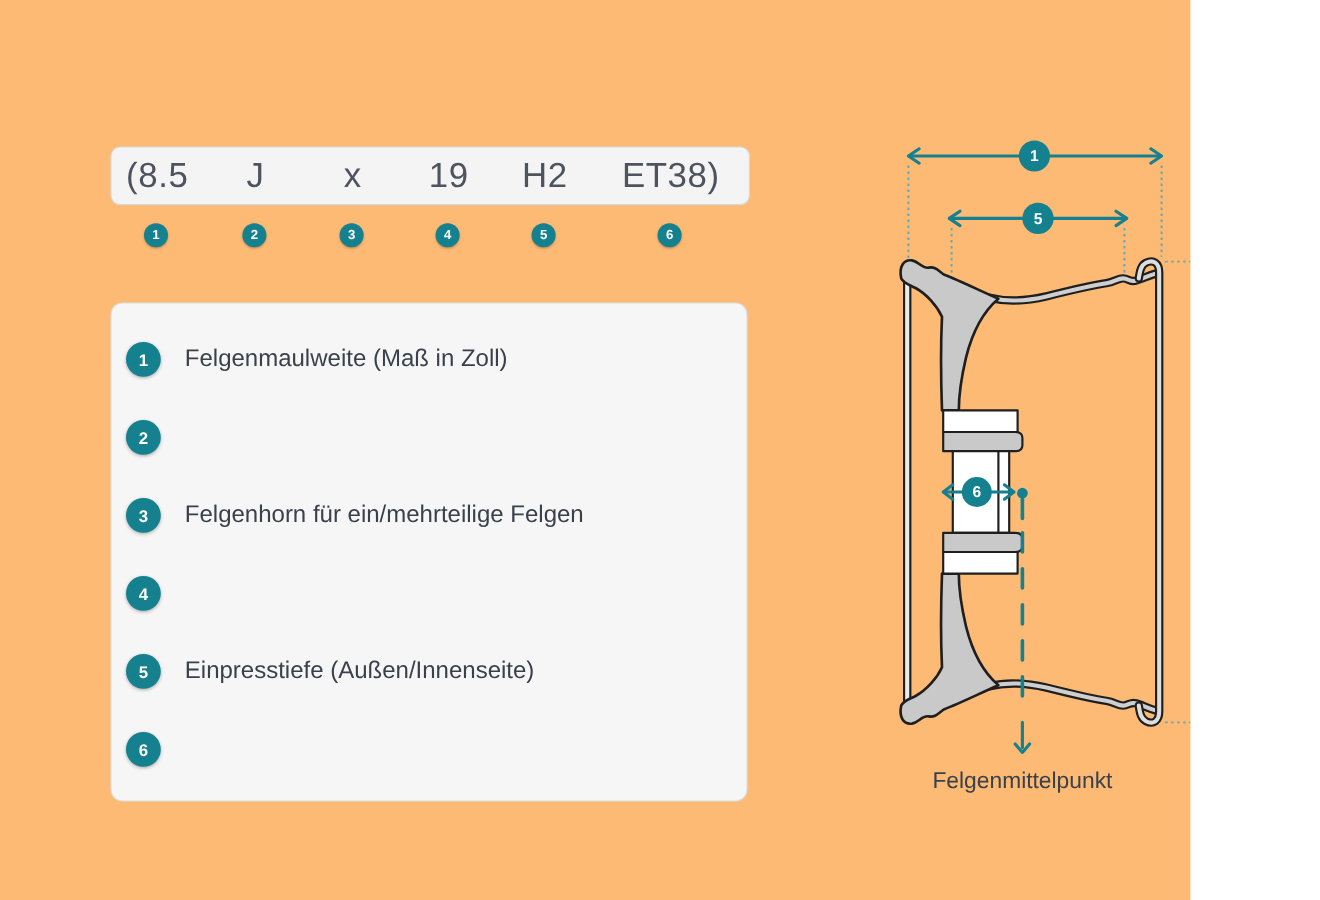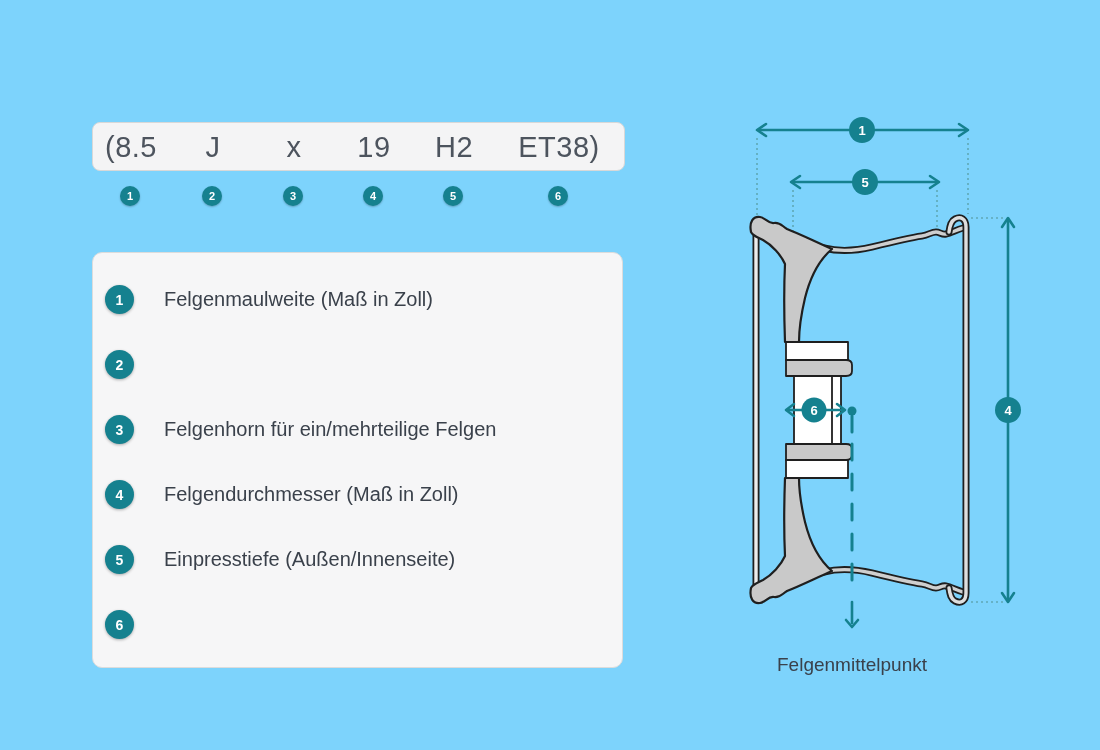--- a/index.html
+++ b/index.html
@@ -1,17 +1,17 @@
 <!DOCTYPE html>
 <html><head>
 <meta charset="utf-8">
 <style>
   html,body{margin:0;padding:0;background:#fff;}
   body{font-family:"Liberation Sans", sans-serif; -webkit-font-smoothing:antialiased;}
-  .stage{position:relative;width:1100px;height:750px;background:#7dd3fc;overflow:hidden;}
+  .stage{position:relative;width:992px;height:750px;background:#fdba74;overflow:hidden;}
 
   
   .formula-box{
     position:absolute;left:92px;top:122px;width:531px;height:47px;
     background:#f4f4f5;border:1px solid #d8d8d8;border-radius:8px;
   }
   .token{
     position:absolute;top:50%;transform:translate(-50%,-50%);
     font-size:29px;color:#4d545e;letter-spacing:.5px;white-space:nowrap;
   }
@@ -28,27 +28,27 @@
     position:absolute;left:92px;top:252px;width:531px;height:416px;
     background:#f6f6f7;border:1px solid #dcdcdc;border-radius:10px;
     box-sizing:border-box;padding:14px 0 0 12px;
   }
   .legend-item{display:flex;align-items:center;height:65px;}
   .legend-badge{
     flex:0 0 auto;width:29px;height:29px;border-radius:50%;background:#15818F;color:#fff;
     font-size:14px;font-weight:bold;display:flex;align-items:center;justify-content:center;
     box-shadow:0 1px 3px rgba(0,0,0,.3);
   }
-  .legend-label{margin-left:30px;font-size:20px;color:#3a414b;text-align:center;}
+  .legend-label{margin-left:20px;font-size:20px;color:#3a414b;text-align:center;}
 
   
   .diagram{position:absolute;left:700px;top:80px;width:380px;height:620px;}
   .caption{
     position:absolute;left:852px;top:641px;transform:translateX(-50%);
-    font-size:19px;color:#3a414b;white-space:nowrap;margin-top:13px;
+    font-size:19px;color:#3a414b;white-space:nowrap;
   }
   svg text.dim-num{font-family:"Liberation Sans",sans-serif;font-size:13px;font-weight:bold;fill:#ffffff;}
 </style>
 </head>
 <body>
 
 <div class="stage">
 
   <div class="formula-box">
     <span class="token" style="left:38px">(8.5</span>
@@ -74,21 +74,20 @@
     </div>
     <div class="legend-item">
       <span class="legend-badge">2</span>
     </div>
     <div class="legend-item">
       <span class="legend-badge">3</span>
       <span class="legend-label">Felgenhorn für ein/mehrteilige Felgen</span>
     </div>
     <div class="legend-item">
       <span class="legend-badge">4</span>
-      <span class="legend-label">Felgendurchmesser (Maß in Zoll)</span>
     </div>
     <div class="legend-item">
       <span class="legend-badge">5</span>
       <span class="legend-label">Einpresstiefe (Außen/Innenseite)</span>
     </div>
     <div class="legend-item">
       <span class="legend-badge">6</span>
     </div>
   </div>
 

